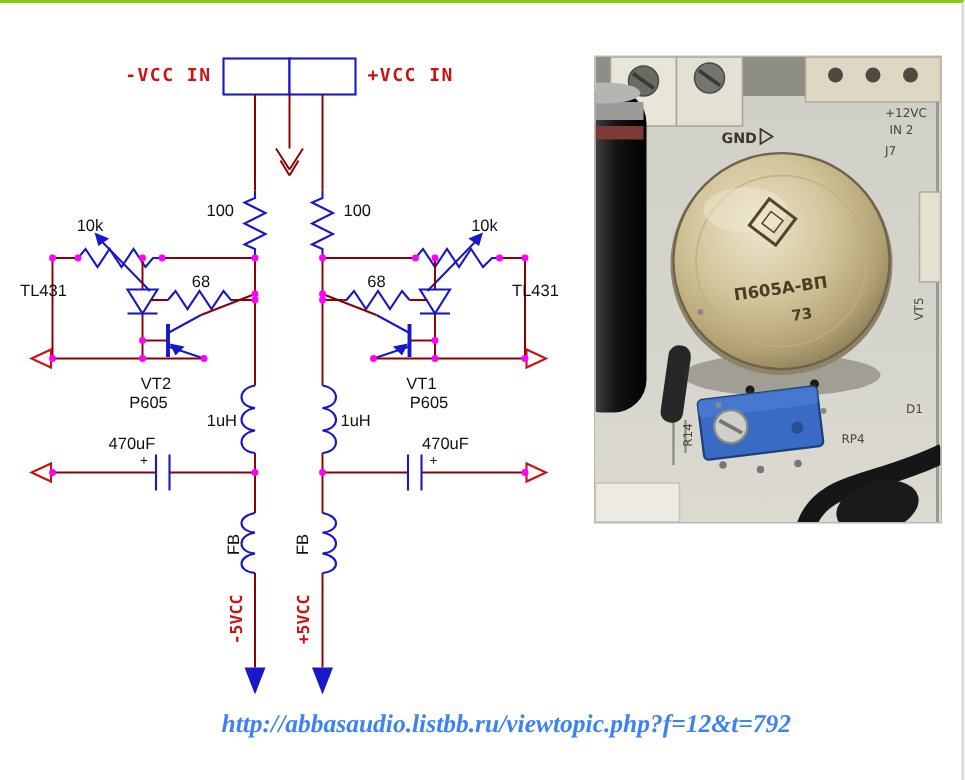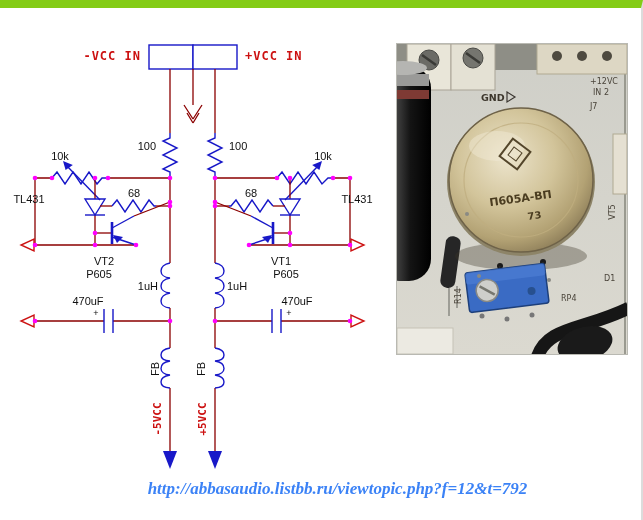--- a/index.html
+++ b/index.html
@@ -1,19 +1,19 @@
 <!DOCTYPE html>
 <html style="--wire: #8b0000; --component: #1818c8; --junction: #ff00ff; --label_red: #cc1111; --trimmer_blue: #3a6bc4;"><head>
 <meta charset="utf-8">
 <style>
   *{margin:0;padding:0;box-sizing:border-box}
   html,body{background:#fff}
   body{width:643px;height:520px;overflow:hidden}
   .page{position:relative;width:643px;height:520px;background:#fff;
-        border-top:8px solid #84cc16;border-right:2px solid #dcdcdc}
+        border-top:2px solid #84cc16;border-right:2px solid #dcdcdc}
   #schematic{position:absolute;left:0;top:5px}
   #photo{position:absolute;left:397px;top:36px;outline:1px solid #b9b9b2}
   .caption{position:absolute;left:17px;top:471px;width:100%;text-align:center;
            font-family:"Liberation Serif",serif;font-style:italic;font-weight:bold;
            font-size:17px;color:#3b82f6}
   
   .wire{stroke:var(--wire,#8b0000);stroke-width:1.3;fill:none}
   .comp{stroke:var(--component,#1818c8);stroke-width:1.4;fill:none}
   .comp-thick{stroke:var(--component,#1818c8);stroke-width:2.6;fill:none}
   .comp-fill{fill:var(--component,#1818c8);stroke:none}

